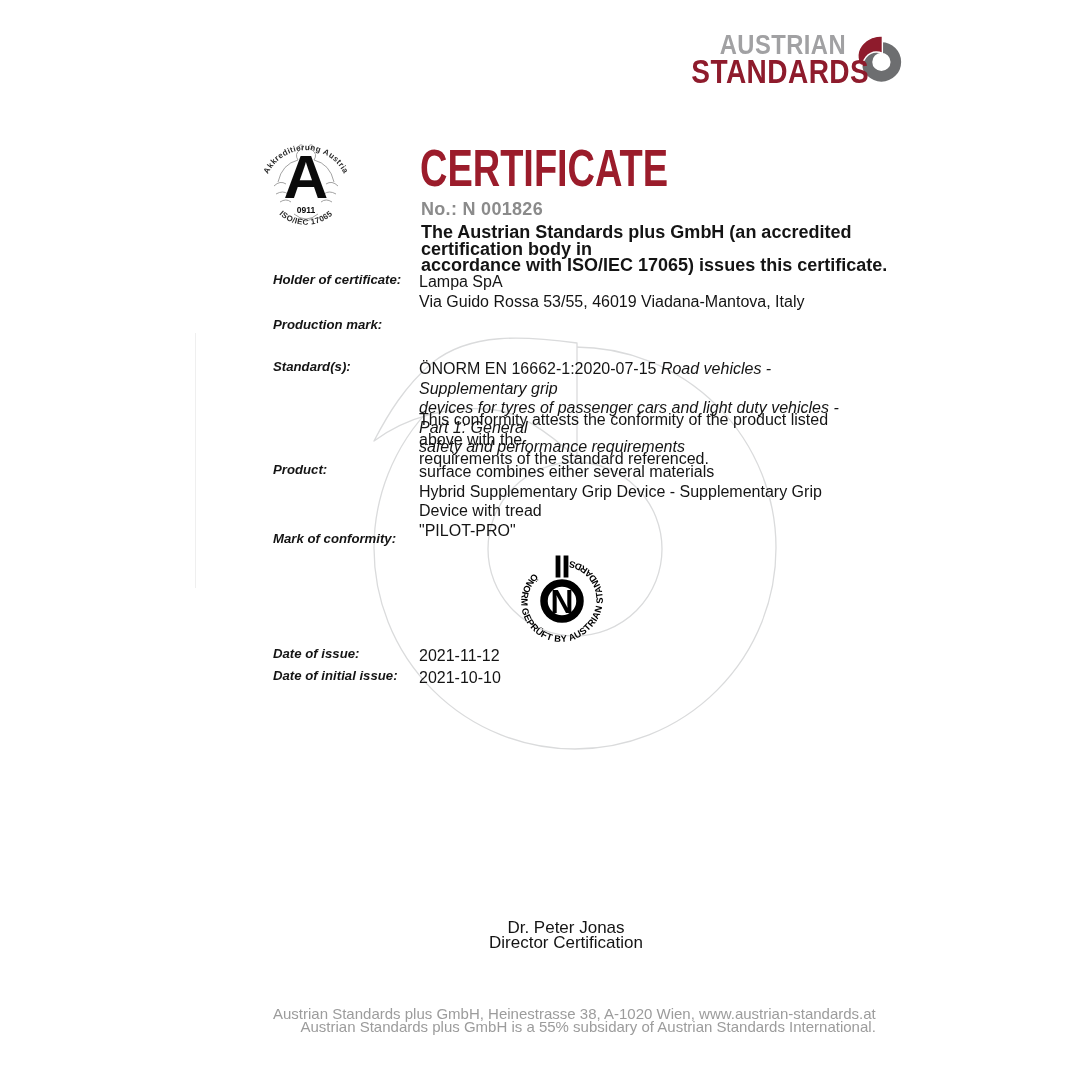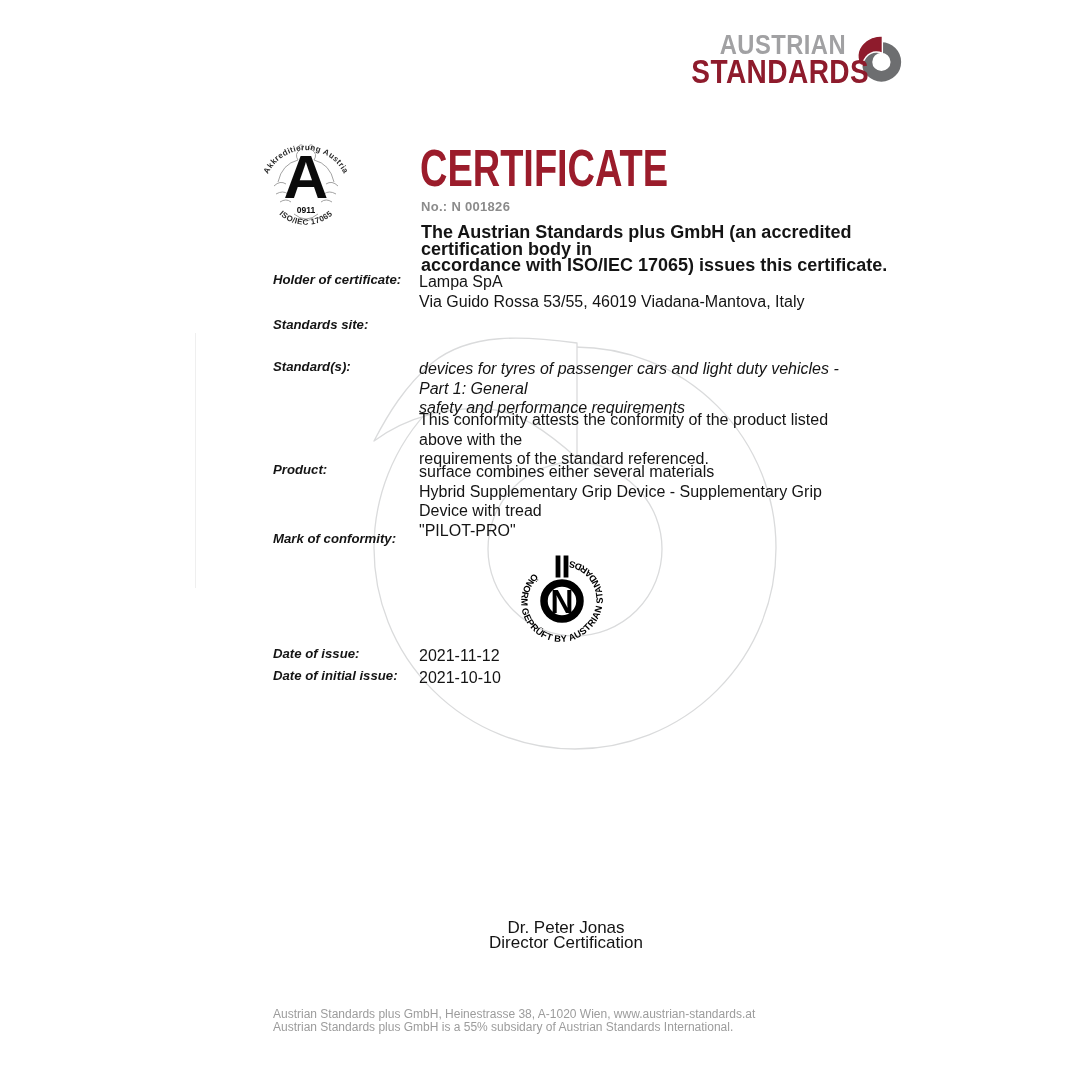--- a/index.html
+++ b/index.html
@@ -10,29 +10,29 @@
   
   .brand{position:absolute;top:33px;left:664px;display:flex;align-items:flex-start;gap:7px;}
   .brand-words{width:182px;text-align:right;}
   .brand-top{font-size:27px;font-weight:bold;color:#a1a1a3;transform:scaleX(.88);transform-origin:right top;line-height:24px;letter-spacing:.5px;}
   .brand-bottom{font-size:33px;font-weight:bold;color:#8e1b2c;transform:scaleX(.85);transform-origin:right top;line-height:30px;letter-spacing:.5px;}
   
   .watermark{position:absolute;left:0;top:0;pointer-events:none;}
   .foldline{position:absolute;left:195px;top:333px;width:1px;height:255px;background:#efefef;}
   
   .title{position:absolute;left:420px;top:142px;font-size:52px;font-weight:bold;color:#9b1c2b;line-height:1;white-space:nowrap;transform:scaleX(.73);transform-origin:left top;}
-  .certno{position:absolute;left:421px;top:199px;font-size:13px;font-weight:bold;color:#8b8b8b;letter-spacing:.3px;}
+  .certno{position:absolute;left:421px;top:199px;font-size:18px;font-weight:bold;color:#8b8b8b;letter-spacing:.3px;}
   .issuer{position:absolute;left:421px;top:224px;font-size:18px;font-weight:bold;line-height:16.5px;}
   
   .flabel{position:absolute;left:273px;font-size:13.2px;font-weight:bold;white-space:nowrap;font-style:italic;}
   .fvalue{position:absolute;left:419px;width:420px;font-size:16px;line-height:19.5px;}
   .it{font-style:italic;}
   
   .signature{position:absolute;left:416px;top:921px;width:300px;text-align:center;font-size:17px;line-height:14.5px;}
-  .footer{position:absolute;left:273px;top:1008px;font-size:12px;line-height:12.8px;color:#9c9c9c;}
+  .footer{position:absolute;left:273px;top:1008px;font-size:15px;line-height:12.8px;color:#9c9c9c;text-align:right;}
   .seal{position:absolute;left:256px;top:130px;}
   .onorm-mark{position:absolute;left:502px;top:549px;}
   svg text{font-family:"Liberation Sans",sans-serif;}
 </style>
 </head>
 <body>
 
 <div class="stage">
 
   <svg class="watermark" width="1080" height="1080" viewBox="0 0 1080 1080">
@@ -81,31 +81,32 @@
   </svg>
 
   <div class="title">CERTIFICATE</div>
   <div class="certno">No.: N 001826</div>
   <div class="issuer">
     <div>The Austrian Standards plus GmbH (an accredited certification body in</div>
     <div>accordance with ISO/IEC 17065) issues this certificate.</div>
   </div>
 
   <div class="flabel" style="top:272px">Holder of certificate:</div>
-  <div class="flabel" style="top:317px">Standards site:</div>
+  <div class="flabel" style="top:317px">Production mark:</div>
   <div class="flabel" style="top:359px">Standard(s):</div>
   <div class="flabel" style="top:462px">Product:</div>
   <div class="flabel" style="top:531px">Mark of conformity:</div>
   <div class="flabel" style="top:646px">Date of issue:</div>
   <div class="flabel" style="top:668px">Date of initial issue:</div>
 
   <div class="fvalue" style="top:272px">Lampa SpA</div>
   <div class="fvalue" style="top:292px">Via Guido Rossa 53/55, 46019 Viadana-Mantova, Italy</div>
 
   <div class="fvalue" style="top:359px">
+    <div><span>ÖNORM EN 16662-1:2020-07-15</span> <span class="it">Road vehicles - Supplementary grip</span></div>
     <div class="it">devices for tyres of passenger cars and light duty vehicles - Part 1: General</div>
     <div class="it">safety and performance requirements</div>
   </div>
 
   <div class="fvalue" style="top:410px">
     <div>This conformity attests the conformity of the product listed above with the</div>
     <div>requirements of the standard referenced.</div>
   </div>
 
   <div class="fvalue" style="top:462px">

